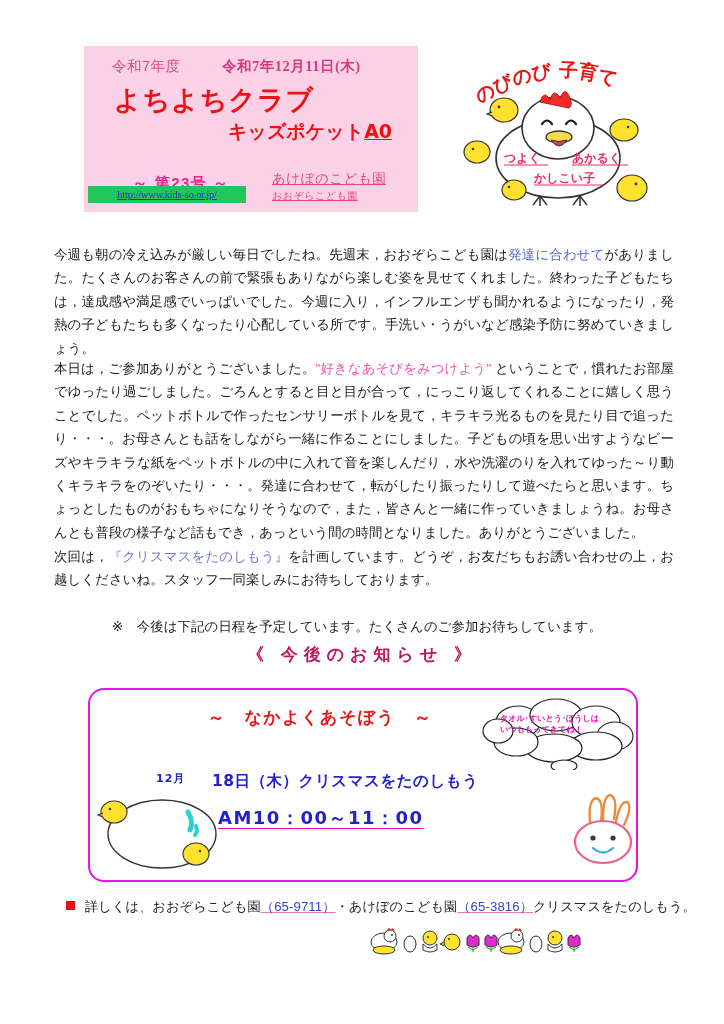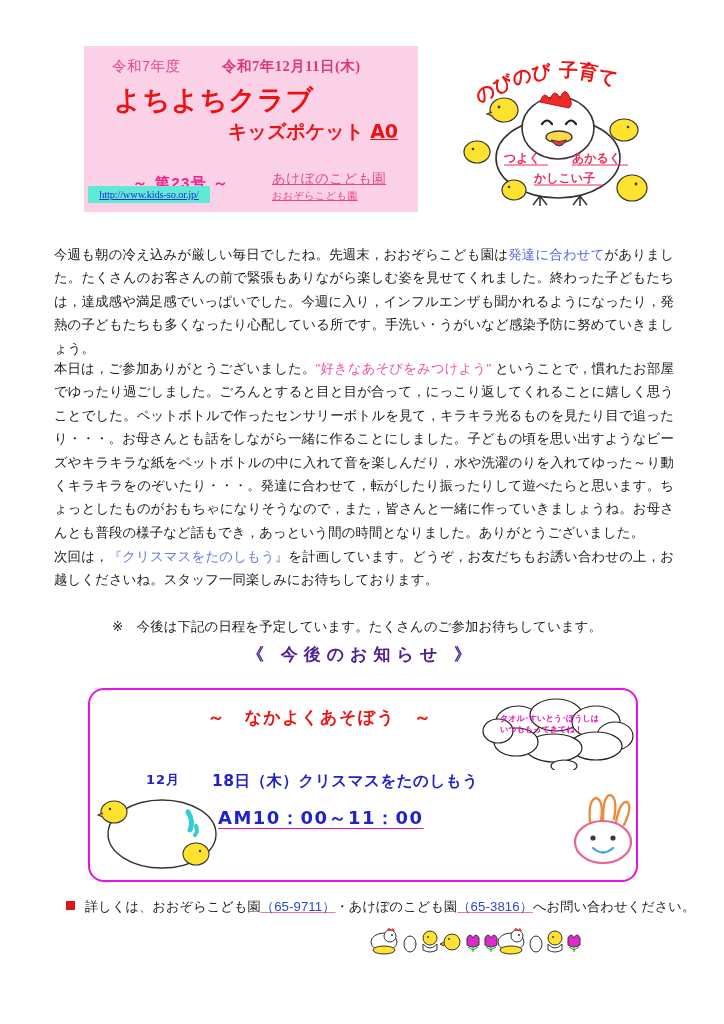--- a/index.html
+++ b/index.html
@@ -13,22 +13,22 @@
                color:#e8467f;letter-spacing:.5px;}
   #header-date{position:absolute;left:222px;top:57px;font-size:14.5px;font-weight:bold;
                color:#d93a78;letter-spacing:.5px;font-family:Liberation Serif, serif;}
   #club-title{position:absolute;left:84px;top:82px;width:260px;text-align:center;
               font-size:27px;font-weight:bold;color:#ee1111;letter-spacing:1px;
               font-family:"DejaVu Sans",sans-serif;}
   #issue-no{position:absolute;left:86px;top:126px;width:190px;text-align:center;
             font-size:15px;font-weight:bold;color:#ee2288;letter-spacing:1.5px;margin-top:48px;}
   #kidspocket{position:absolute;left:228px;top:119px;font-size:19px;font-weight:bold;
               color:#ee1111;letter-spacing:0px;font-family:"DejaVu Sans",sans-serif;}
-  #kidspocket .code{text-decoration:underline;margin-left:6px;}
-  #url-box{position:absolute;left:88px;top:186px;width:122px;height:17px;background:#5eead4;
+  #kidspocket .code{text-decoration:underline;margin-left:0;}
+  #url-box{position:absolute;left:88px;top:186px;width:158px;height:17px;background:#22c55e;
            display:flex;align-items:center;justify-content:center;}
   #url-box a{font-size:10.5px;color:#2a2ad0;text-decoration:underline;
              font-family:"Liberation Serif",serif;letter-spacing:-.2px;}
   #school-1{position:absolute;left:272px;top:170px;font-size:13.5px;color:#e8467f;
             text-decoration:underline;letter-spacing:.5px;}
   #school-2{position:absolute;left:272px;top:189px;font-size:10px;color:#e8467f;
             text-decoration:underline;letter-spacing:.5px;}
 
   
   #logo{position:absolute;left:452px;top:40px;width:212px;height:180px;}
@@ -42,30 +42,30 @@
   .hl-pink{color:#ee55aa;}
   .hl-blue2{color:#6677dd;}
   #para1{top:243px;}
   #para2{top:357px;}
   #para3{top:545px;}
   #note{position:absolute;left:112px;top:618px;font-size:13.4px;color:#1b1b1b;
         letter-spacing:.1px;}
 
   
   #announce-title{position:absolute;left:0;top:643px;width:724px;text-align:center;
-                  font-size:17px;font-weight:bold;color:#4c1d95;letter-spacing:6px;}
+                  font-size:17px;font-weight:bold;color:#be185d;letter-spacing:6px;}
   #announce-box{position:absolute;left:88px;top:688px;width:546px;height:190px;
                 border:2.5px solid #e612e6;border-radius:16px;background:#fff;}
   #play-title{position:absolute;left:150px;top:706px;width:340px;text-align:center;
               font-size:17px;font-weight:bold;color:#ee1111;letter-spacing:1.5px;}
   #bubble{position:absolute;left:472px;top:698px;width:168px;height:72px;}
   #bubble svg{width:100%;height:100%;}
   #bubble-text{position:absolute;left:500px;top:713px;width:130px;font-size:8.2px;
                font-weight:bold;color:#e612b4;line-height:11px;letter-spacing:-.1px;}
-  #sched-month{position:absolute;left:146px;top:771px;font-size:13px;font-weight:bold;
+  #sched-month{position:absolute;left:156px;top:771px;font-size:11px;font-weight:bold;
                color:#2222cc;letter-spacing:1px;font-family:"DejaVu Sans",sans-serif;}
   #sched-day{position:absolute;left:212px;top:771px;font-size:15.5px;font-weight:bold;
              color:#2222cc;letter-spacing:.5px;font-family:"DejaVu Sans",sans-serif;}
   #sched-time{position:absolute;left:218px;top:806px;font-size:18px;font-weight:bold;
               color:#2222cc;letter-spacing:1.5px;text-decoration:underline;
               text-decoration-color:#e612b4;text-underline-offset:4px;
               font-family:"DejaVu Sans",sans-serif;}
   #egg-art{position:absolute;left:96px;top:792px;width:132px;height:82px;}
   #face-art{position:absolute;left:560px;top:792px;width:86px;height:80px;}
   #egg-art svg,#face-art svg{width:100%;height:100%;}
@@ -207,21 +207,21 @@
       <path d="M56,30 q4,-21 11,-20 q6,4 -3,23"></path>
     </g>
     <ellipse cx="43" cy="50" rx="28" ry="21" fill="#fff" stroke="#e8648e" stroke-width="2.2"></ellipse>
     <circle cx="33" cy="46" r="2.6" fill="#3a3a3a"></circle>
     <circle cx="53" cy="46" r="2.6" fill="#3a3a3a"></circle>
     <path d="M33,56 q10,9 20,0" fill="none" stroke="#3aa7e0" stroke-width="2.2" stroke-linecap="round"></path>
   </svg>
 </div>
 
 <div id="footer-line">
-  <span id="footer-bullet"></span><span>詳しくは、おおぞらこども園</span><span class="tel">（65-9711）</span><span>・あけぼのこども園</span><span class="tel">（65-3816）</span><span>へお問い合わせください。</span>
+  <span id="footer-bullet"></span><span>詳しくは、おおぞらこども園</span><span class="tel">（65-9711）</span><span>・あけぼのこども園</span><span class="tel">（65-3816）</span><span>クリスマスをたのしもう。</span>
 </div>
 
 <div id="bottom-strip">
   <svg viewBox="0 0 215 30" xmlns="http://www.w3.org/2000/svg">
     <g stroke="#333" stroke-width="1">
 
       <ellipse cx="16" cy="16" rx="13" ry="9" fill="#fff"></ellipse>
       <circle cx="22" cy="10" r="6" fill="#fff"></circle>
       <path d="M19,4 q2,-4 4,0 q2,-4 4,1" fill="#e83a3a" stroke="none"></path>
       <circle cx="24" cy="9" r="1" fill="#333" stroke="none"></circle>

